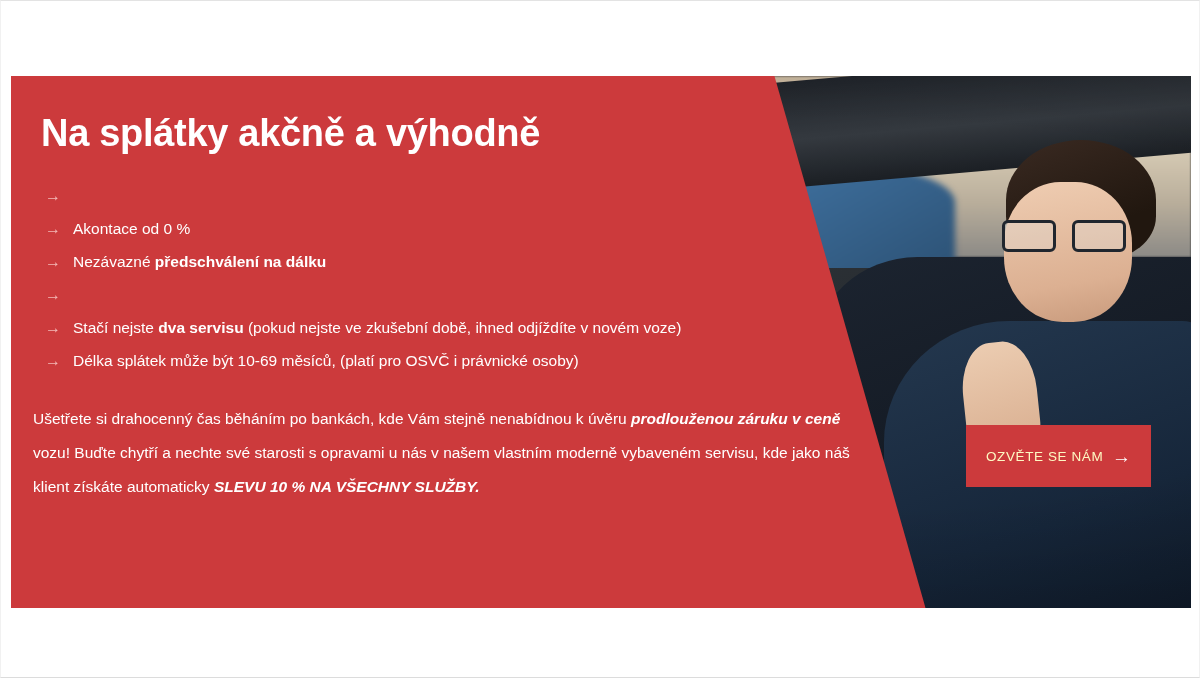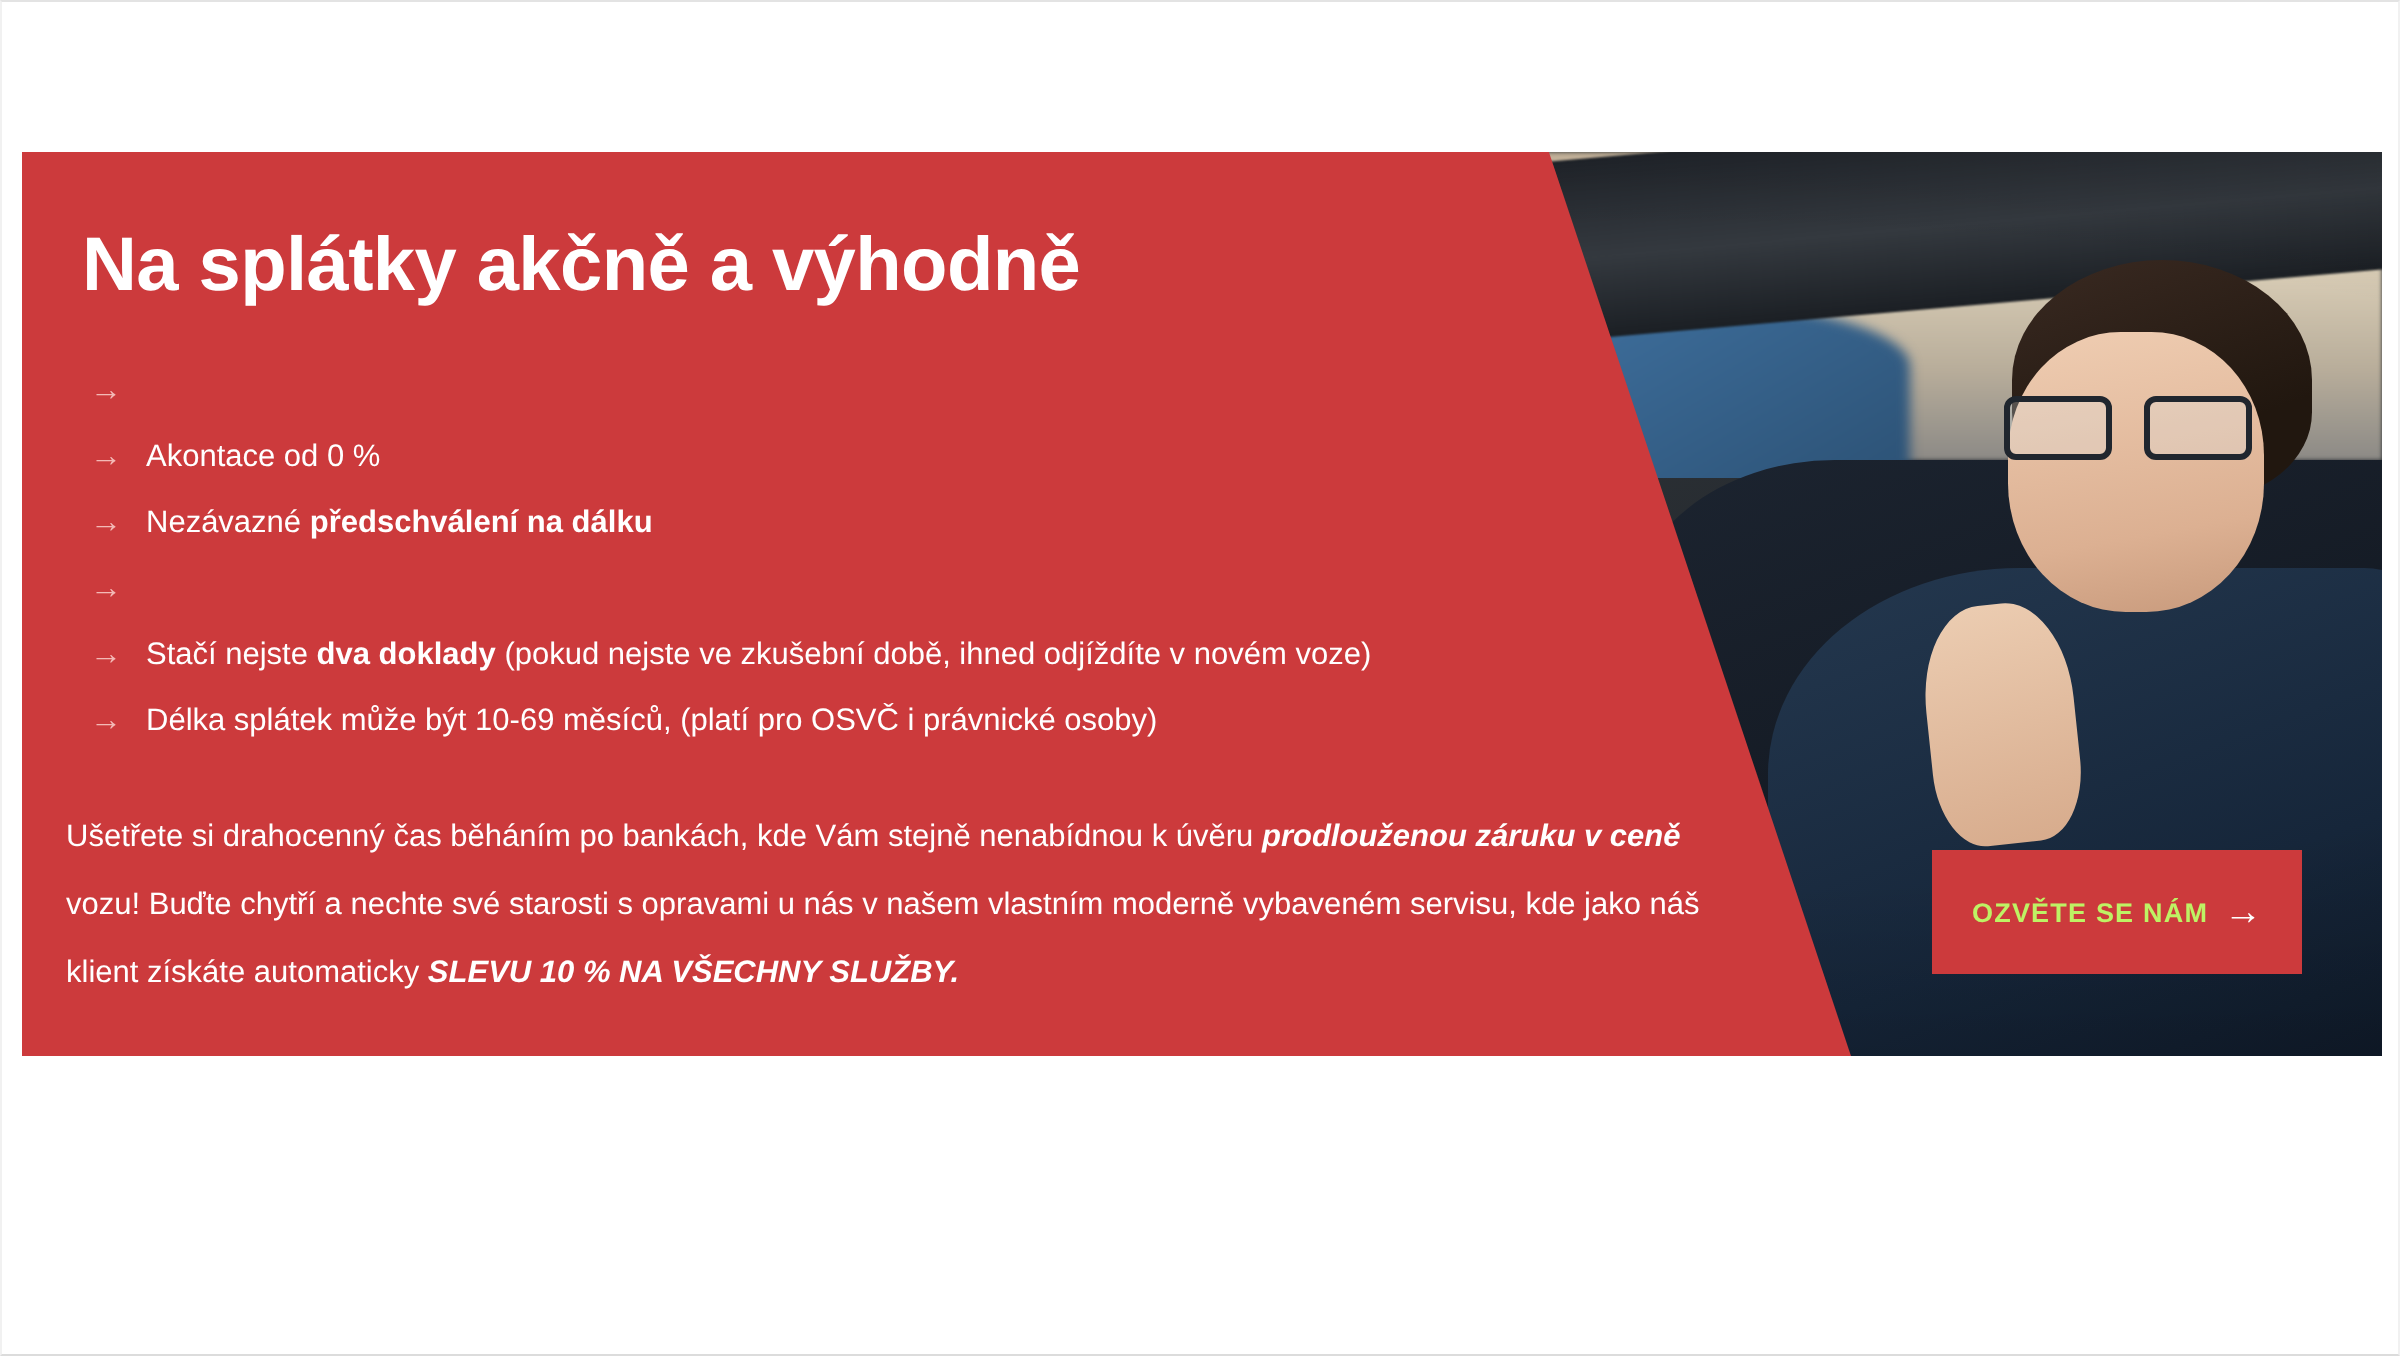--- a/index.html
+++ b/index.html
@@ -25,21 +25,21 @@
     border-left: 1px solid #f1f1f1;
     border-right: 1px solid #f1f1f1;
   }
 
   
   #banner {
     position: absolute;
     left: 10px;
     top: 75px;
     width: 1180px;
-    height: 452px;
+    height: 532px;
     overflow: hidden;
   }
 
   
   .photo {
     position: absolute;
     inset: 0;
     background: #2b2f33;
     overflow: hidden;
   }
@@ -252,23 +252,23 @@
     height: 62px;
     background: #cc3a3c;
     display: flex;
     align-items: center;
     justify-content: space-between;
     padding: 0 20px;
     box-sizing: border-box;
     cursor: pointer;
   }
   .cta-label {
-    color: #bef264;
+    color: #fef9c3;
     font-size: 13.5px;
-    font-weight: bold;
+    font-weight: normal;
     letter-spacing: .6px;
   }
   .cta-arrow {
     color: #ffffff;
     font-size: 19px;
     line-height: 1;
   }
 </style>
 </head>
 <body>
@@ -316,21 +316,21 @@
       </li>
       <li class="bullet">
         <span class="bullet-arrow">→</span>
         <span class="bullet-text"><span>Nezávazné </span><b>předschválení na dálku</b></span>
       </li>
       <li class="bullet">
         <span class="bullet-arrow">→</span>
       </li>
       <li class="bullet">
         <span class="bullet-arrow">→</span>
-        <span class="bullet-text"><span>Stačí nejste </span><b>dva doklady</b><span> (pokud nejste ve zkušební době, ihned odjíždíte v novém voze)</span></span>
+        <span class="bullet-text"><span>Stačí nejste </span><b>dva servisu</b><span> (pokud nejste ve zkušební době, ihned odjíždíte v novém voze)</span></span>
       </li>
       <li class="bullet">
         <span class="bullet-arrow">→</span>
         <span class="bullet-text"><span>Délka splátek může být 10-69 měsíců, (platí pro OSVČ i právnické osoby)</span></span>
       </li>
     </ul>
 
     <div class="paragraph"><span>Ušetřete si drahocenný čas běháním po bankách, kde Vám stejně nenabídnou k úvěru </span><b>prodlouženou záruku v ceně</b><span> vozu! Buďte chytří a nechte své starosti s opravami u nás v našem vlastním moderně vybaveném servisu, kde jako náš klient získáte automaticky </span><b>SLEVU 10 % NA VŠECHNY SLUŽBY.</b></div>
 
     <div class="cta">

